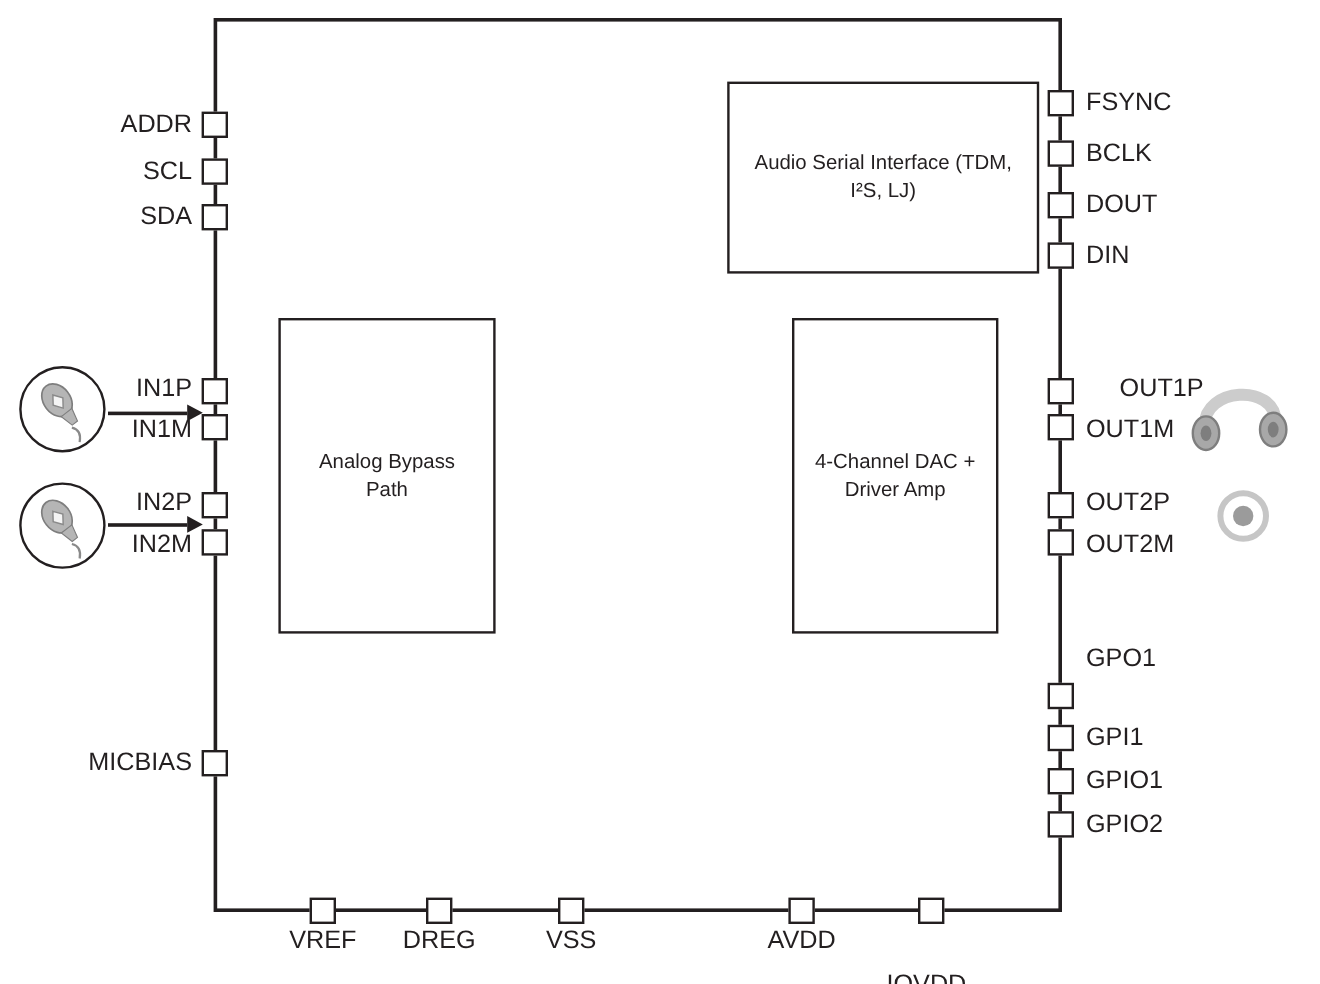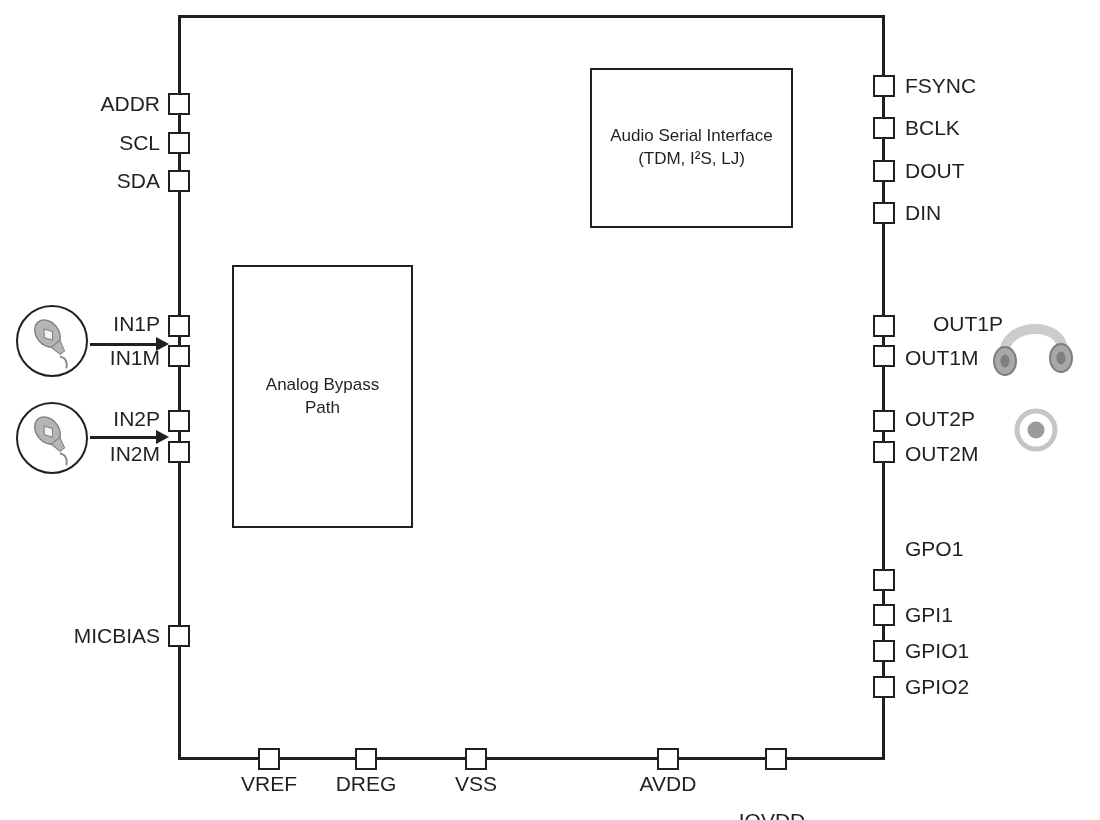--- a/index.html
+++ b/index.html
@@ -35,25 +35,28 @@
   }
   .icon-abs { position:absolute; z-index:2; }
 </style>
 </head>
 <body>
 
 <div class="canvas">
 
   <div class="chip"></div>
 
-  <div class="block" style="left:590px; top:68px;  width:203px; height:160px;">
+  <div class="block" style="left:606px; top:68px;  width:260px; height:160px;">
     <span>Audio Serial Interface (TDM, I²S, LJ)</span>
   </div>
   <div class="block" style="left:232px; top:265px; width:181px; height:263px;">
     <span>Analog Bypass Path</span>
+  </div>
+  <div class="block" style="left:660px; top:265px; width:172px; height:263px;">
+    <span>4-Channel DAC + Driver Amp</span>
   </div>
 
   <div class="pin" style="left:168px; top:93px;"></div>
   <div class="pin" style="left:168px; top:132px;"></div>
   <div class="pin" style="left:168px; top:170px;"></div>
   <div class="pin" style="left:168px; top:315px;"></div>
   <div class="pin" style="left:168px; top:345px;"></div>
   <div class="pin" style="left:168px; top:410px;"></div>
   <div class="pin" style="left:168px; top:441px;"></div>
   <div class="pin" style="left:168px; top:625px;"></div>

